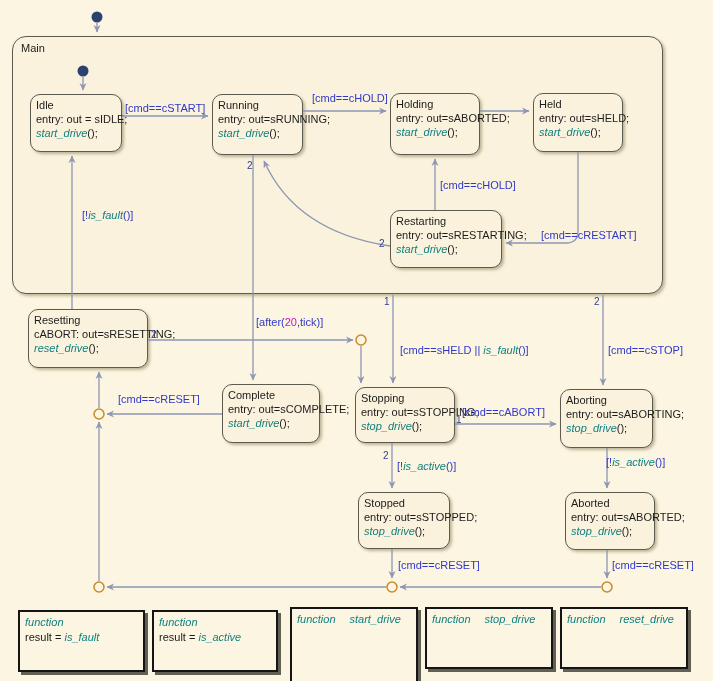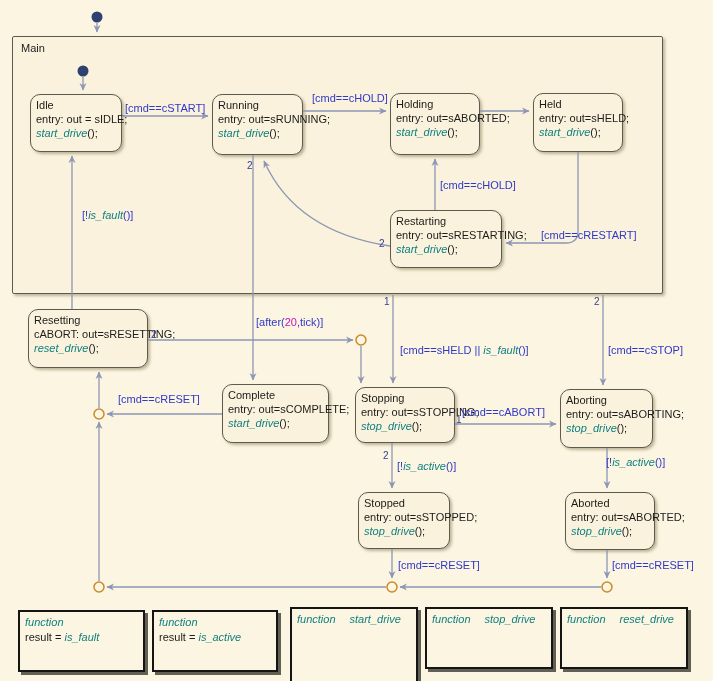--- a/index.html
+++ b/index.html
@@ -1,21 +1,21 @@
 <!DOCTYPE html>
 <html><head>
 <meta charset="utf-8">
 <style>
   html,body{margin:0;padding:0;background:#fcf5e1;}
   #canvas{position:relative;width:713px;height:681px;background:#fcf5e1;
           font-family:"Liberation Sans",sans-serif;overflow:hidden;}
   .state{position:absolute;background:#faf2dc;border:1px solid #5c5b50;border-radius:10px;
          box-shadow:2px 2px 3px rgba(150,138,105,0.6);font-size:11px;color:#1c1c1c;
          padding:3px 0 0 5px;box-sizing:border-box;line-height:14px;z-index:2;}
-  .superstate{border-radius:2px;padding:4px 0 0 8px;z-index:1;}
+  .superstate{border-radius:14px;padding:4px 0 0 8px;z-index:1;}
   .s-line{white-space:nowrap;}
   .fn{color:#0f8080;font-style:italic;}
   .mag{color:#c213c2;}
   .tlabel{position:absolute;font-size:11px;color:#3038c8;white-space:nowrap;z-index:4;line-height:13px;}
   .num{position:absolute;font-size:10px;color:#333d91;z-index:4;line-height:11px;}
   .func{position:absolute;border:2px solid #151515;background:#fcf5e1;
         box-shadow:3px 3px 0 rgba(70,68,58,0.85);font-size:11px;color:#1c1c1c;
         padding:3px 0 0 5px;box-sizing:border-box;line-height:15px;z-index:2;margin-top:6px;}
   .f-name{margin-left:14px;}
   #wires{position:absolute;left:0;top:0;z-index:3;pointer-events:none;}
@@ -58,21 +58,21 @@
     <div class="s-line"><span>entry: out=sRESTARTING;</span></div>
     <div class="s-line"><span class="fn">start_drive</span><span>();</span></div>
   </div>
 
   <div class="state" style="left:28px;top:309px;width:120px;height:59px">
     <div class="s-line">Resetting</div>
     <div class="s-line"><span>cABORT: out=sRESETTING;</span></div>
     <div class="s-line"><span class="fn">reset_drive</span><span>();</span></div>
   </div>
 
-  <div class="state" style="left:222px;top:384px;width:107px;height:59px">
+  <div class="state" style="left:222px;top:384px;width:98px;height:59px">
     <div class="s-line">Complete</div>
     <div class="s-line"><span>entry: out=sCOMPLETE;</span></div>
     <div class="s-line"><span class="fn">start_drive</span><span>();</span></div>
   </div>
 
   <div class="state" style="left:355px;top:387px;width:100px;height:56px">
     <div class="s-line">Stopping</div>
     <div class="s-line"><span>entry: out=sSTOPPING;</span></div>
     <div class="s-line"><span class="fn">stop_drive</span><span>();</span></div>
   </div>

